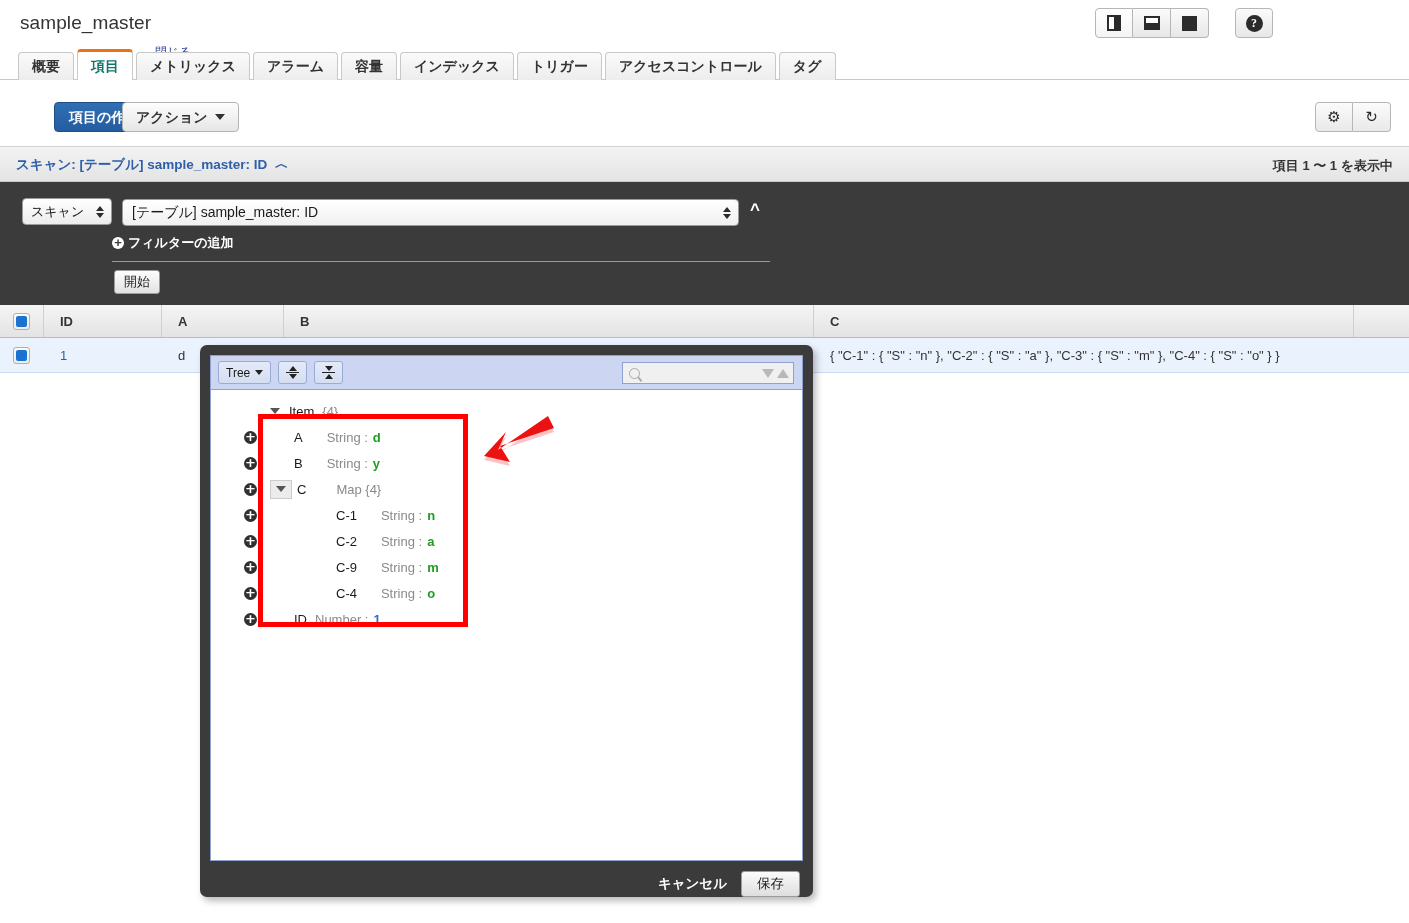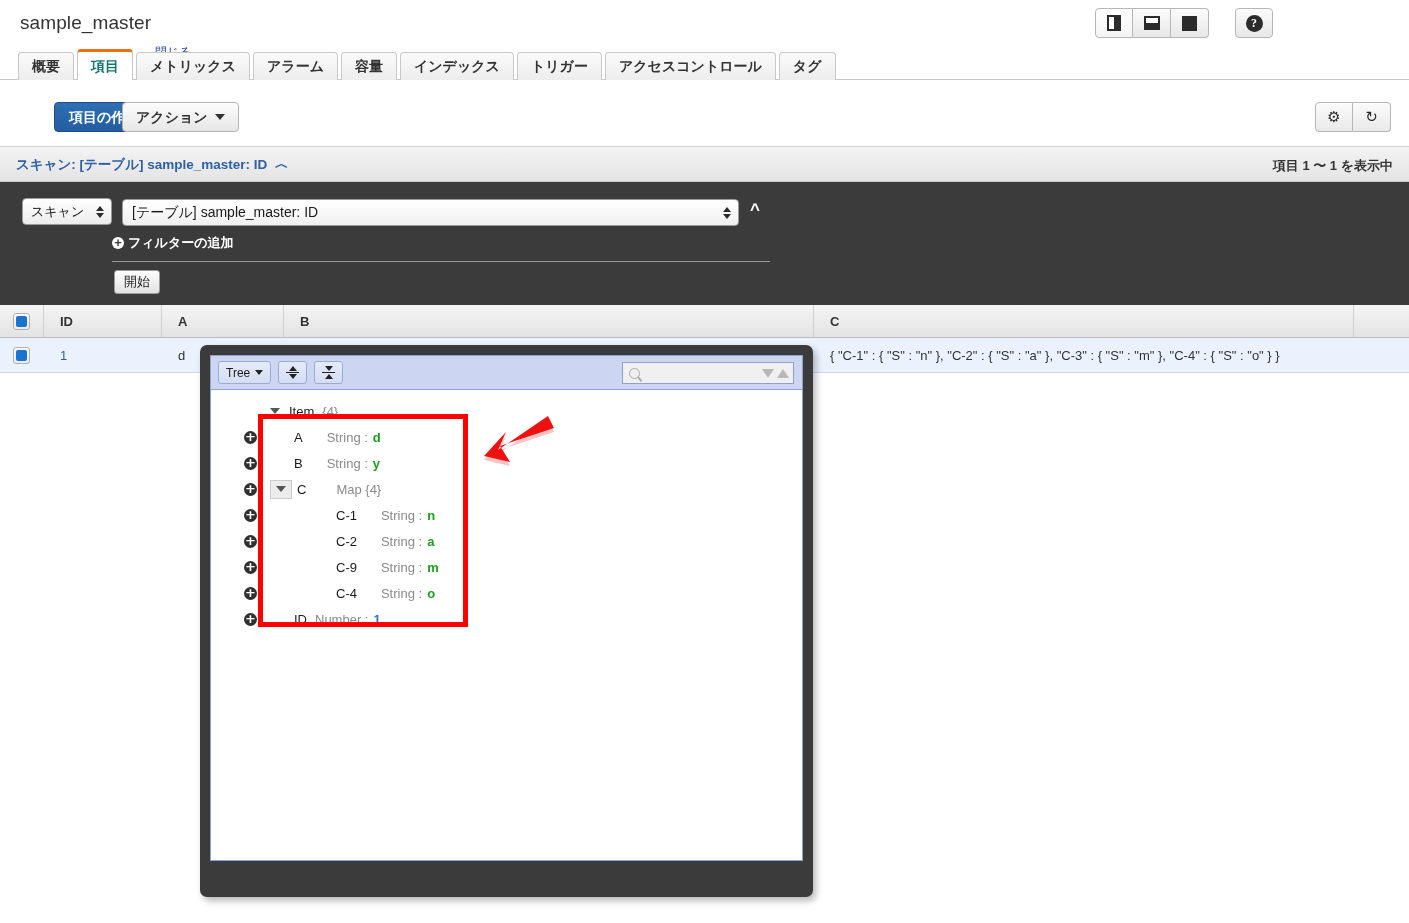--- a/index.html
+++ b/index.html
@@ -827,18 +827,22 @@
           <span class="addbtn">+</span>
           <span class="key">ID</span>
           <span class="type" style="margin-left: 8px;">Number :</span>
           <span class="val-num" style="margin-left: 5px;">1</span>
         </div>
       </div>
 
     <div class="highlight-box"></div>
   </div>
 
+  <div class="modal-footer">
+    <span class="cancel-link">キャンセル</span>
+    <span class="save-btn">保存</span>
+  </div>
 </div>
 
 <svg class="annot-arrow" viewBox="0 0 100 70">
   <polygon points="72,6 22,40 30,22 8,46 34,52 24,36 78,18" fill="#ee1111" transform="translate(-2,2)" opacity="0.25"></polygon>
   <polygon points="70,4 20,38 28,20 6,44 32,50 22,34 76,16" fill="#ee1111"></polygon>
 </svg>
 
 </body></html>

